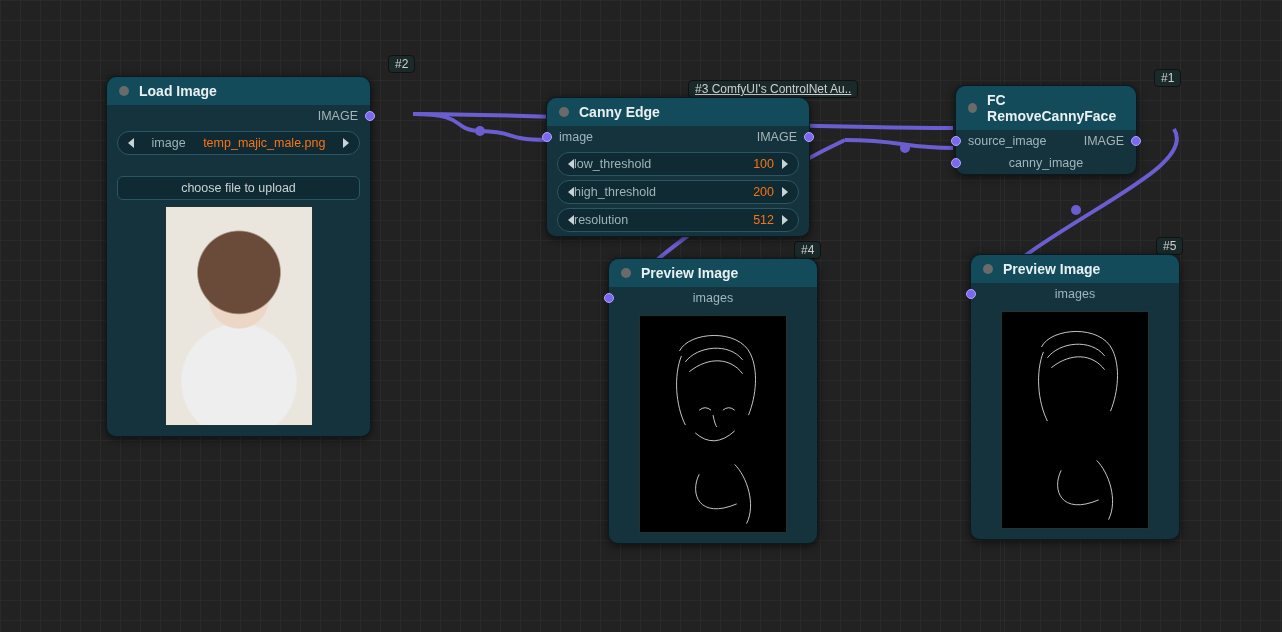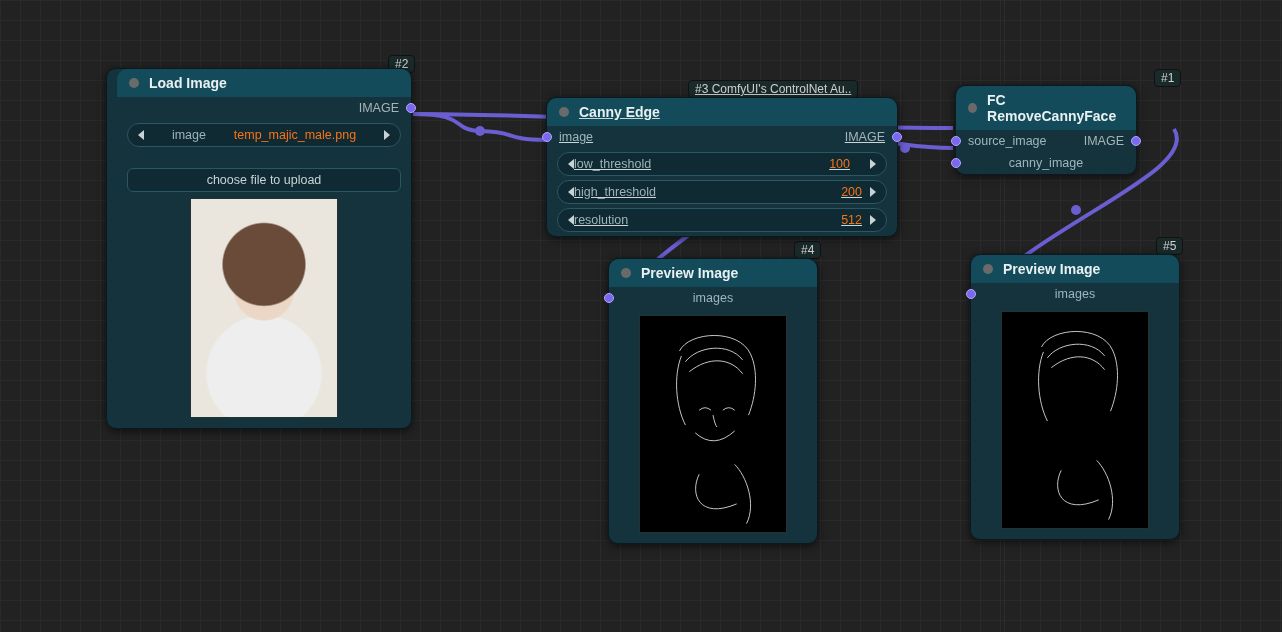--- a/index.html
+++ b/index.html
@@ -120,21 +120,21 @@
   <path d="M413,114 C570,114 760,128 953,128" stroke="#6b5ed1" stroke-width="4" fill="none"></path>
   <path d="M845,140 C900,140 905,148 953,148" stroke="#6b5ed1" stroke-width="4" fill="none"></path>
   <path d="M845,140 C760,180 660,250 614,300" stroke="#6b5ed1" stroke-width="4" fill="none"></path>
   <path d="M1174,129 C1200,170 1050,220 976,297" stroke="#6b5ed1" stroke-width="4" fill="none"></path>
   <circle cx="480" cy="131" r="5" fill="#6b5ed1"></circle>
   <circle cx="905" cy="148" r="5" fill="#6b5ed1"></circle>
   <circle cx="1076" cy="210" r="5" fill="#6b5ed1"></circle>
 </svg>
 
 <div class="badge" style="left:388px; top:55px;">#2</div>
-<div class="node" style="left:106px; top:68px; width:306px;padding-left:10px;">
+<div class="node" style="left:106px; top:76px; width:265px;">
   <div class="node-header">
     <span class="dot"></span>
     <span>Load Image</span>
   </div>
   <div class="port-row right">
     <span class="out">IMAGE</span>
     <span class="port pout"></span>
   </div>
   <div class="widget">
     <span class="arrow l"></span>
@@ -142,35 +142,35 @@
     <span class="wval">temp_majic_male.png</span>
     <span class="arrow r"></span>
   </div>
   <div class="widget full">
     <span>choose file to upload</span>
   </div>
   <div class="img-ph portrait"></div>
 </div>
 
 <div class="badge" style="left:688px; top:80px;text-decoration:underline;">#3 ComfyUI's ControlNet Au..</div>
-<div class="node" style="left:546px; top:97px; width:352px;text-decoration:underline;">
+<div class="node" style="left:546px; top:97px; width:264px;">
   <div class="node-header">
     <span class="dot"></span>
     <span>Canny Edge</span>
   </div>
   <div class="port-row both">
     <span class="port pin"></span>
     <span>image</span>
     <span style="margin-left:auto" class="out">IMAGE</span>
     <span class="port pout"></span>
   </div>
   <div class="widget">
     <span class="arrow l"></span>
     <span class="wlabel">low_threshold</span>
-    <span class="wval" style="margin-left:auto; margin-right:20px;">100</span>
+    <span class="wval" style="margin-left:auto; margin-right:8px;">100</span>
     <span class="arrow r"></span>
   </div>
   <div class="widget">
     <span class="arrow l"></span>
     <span class="wlabel">high_threshold</span>
     <span class="wval" style="margin-left:auto; margin-right:8px;">200</span>
     <span class="arrow r"></span>
   </div>
   <div class="widget">
     <span class="arrow l"></span>

